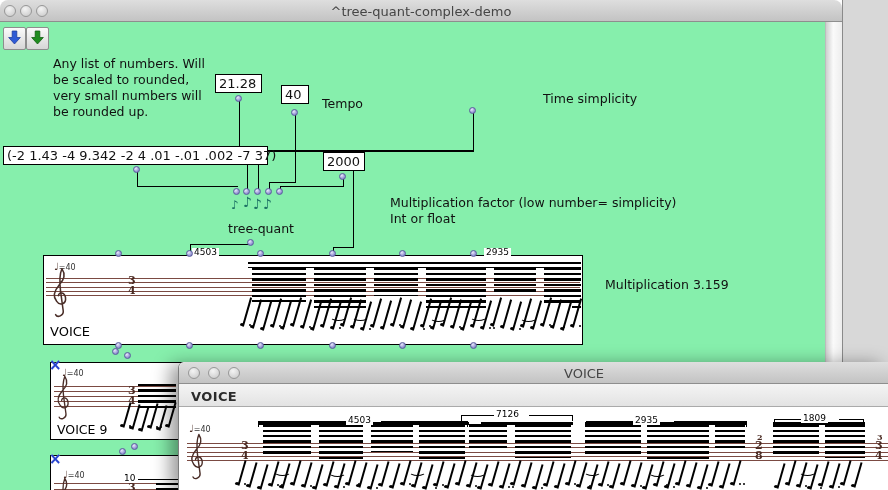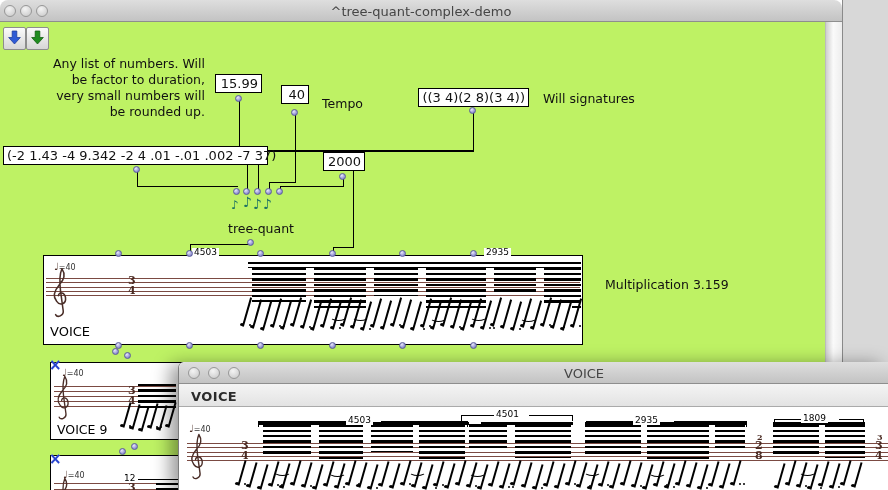--- a/index.html
+++ b/index.html
@@ -10,21 +10,21 @@
   
   .window { position:absolute; background:#fff; }
   .titlebar { position:absolute; left:0; top:0; right:0; height:22px;
     background:linear-gradient(#dedede,#c3c3c3); border-bottom:1px solid #8e8e8e;
     border-radius:8px 8px 0 0; }
   .tl { position:absolute; top:5px; width:12px; height:12px; border-radius:50%;
     background:radial-gradient(circle at 40% 30%,#f4f4f4,#c6c6c6); border:1px solid #979797; }
   .win-title { position:absolute; top:4px; font-size:13px; color:#454545; white-space:nowrap; }
 
   #main-window { left:0; top:0; width:843px; height:490px; border-right:1px solid #8a8a8a; }
-  #main-content { position:absolute; left:0; top:22px; right:0; bottom:0; background:#bef264;text-align:right; }
+  #main-content { position:absolute; left:0; top:22px; right:0; bottom:0; background:#86efac; }
   #scrollbar { position:absolute; right:0; top:22px; width:17px; bottom:0;
     background:linear-gradient(90deg,#cfcfcf,#fafafa 45%,#ededed); border-left:1px solid #bcbcbc; }
 
   #voice-window { left:178px; top:362px; width:710px; height:128px; z-index:30;
     border-left:1px solid #7c7c7c; box-shadow:-8px 2px 18px rgba(0,0,0,.4);
     border-radius:6px 0 0 0; overflow:hidden; }
   #voice-window .titlebar { border-radius:6px 0 0 0; }
   #voice-header { position:absolute; left:0; top:22px; right:0; height:23px;
     background:linear-gradient(#f4f4f4,#e3e3e3); border-bottom:1px solid #aaa; }
   #voice-header-label { position:absolute; left:12px; top:5px; font-size:13px; font-weight:bold;
@@ -112,32 +112,35 @@
           </svg>
       </button>
       <button class="toolbtn" style="left:26px;top:5px">
         <svg width="13" height="15" viewBox="0 0 14 16">
           <path d="M4.5 1 h5 v7 h3.8 L7 15 L.7 8 h3.8 z" fill="#1f8c1f" stroke="#0f5a0f" stroke-width=".8"></path>
           </svg>
       </button>
 
       <div class="lbl" style="left:53px;top:34px;line-height:16px">
         <div>Any list of numbers. Will</div>
-        <div>be factor to duration,</div>
+        <div>be scaled to rounded,</div>
         <div>very small numbers will</div>
         <div>be rounded up.</div>
       </div>
 
-      <div class="vbox" style="left:215px;top:52px;width:47px">15.99</div>
+      <div class="vbox" style="left:215px;top:52px;width:47px">21.28</div>
       <div class="vbox" style="left:281px;top:63px;width:28px">40</div>
       <div class="lbl" style="left:322px;top:74px">Tempo</div>
-      <div class="vbox" style="left:418px;top:66px;width:111px">((3 4)(2 8)(3 4))</div>
-      <div class="lbl" style="left:543px;top:69px">Will signatures</div>
+      <div class="lbl" style="left:543px;top:69px">Time simplicity</div>
       <div class="vbox" style="left:3px;top:124px;width:265px">(-2 1.43 -4 9.342 -2 4 .01 -.01 .002 -7 37)</div>
       <div class="vbox" style="left:323px;top:130px;width:42px">2000</div>
+      <div class="lbl" style="left:390px;top:173px;line-height:16px">
+        <div>Multiplication factor (low number= simplicity)</div>
+        <div>Int or float</div>
+      </div>
       <div class="lbl" style="left:605px;top:255px">Multiplication 3.159</div>
 
       <span class="tq-note" style="left:231px;top:176px;font-size:12px">♪</span>
       <span class="tq-note" style="left:243px;top:172px;font-size:14px">♪</span>
       <span class="tq-note" style="left:253px;top:174px;font-size:14px">♪</span>
       <span class="tq-note" style="left:263px;top:174px;font-size:14px">♪</span>
       <div class="lbl" style="left:228px;top:199px">tree-quant</div>
 
       <div class="scorebox" style="left:43px;top:233px;width:540px;height:90px"></div>
       <div class="tempo" style="left:54px;top:239px;z-index:5"><span class="q">♩</span><span>=40</span></div>
@@ -161,21 +164,21 @@
           <div>4</div>
         </div>
       <div class="voicelbl" style="left:57px;top:400px;z-index:5;font-size:12.5px">VOICE 9</div>
 
       <div class="scorebox" style="left:50px;top:433px;width:533px;height:60px"></div>
       <div class="xmark" style="left:49px;top:428px">×</div>
       <div class="tempo" style="left:63px;top:447px;z-index:5"><span class="q">♩</span><span>=40</span></div>
       <svg class="clef" style="left:52px;top:454px;z-index:5" width="24" height="48" viewBox="0 0 24 60">
         <path d="M13 3 C17 9 16 15 10 21 C4 28 3 34 7 39 C11 45 18 42 17 35 C16 29 10 28 9 33 M13 3 C10 10 10.5 20 11.5 28 L14.5 50 C15 55 8 58 6 54"></path>
         </svg>
-      <div class="tuplet" style="left:122px;top:452px;z-index:5">12</div>
+      <div class="tuplet" style="left:122px;top:452px;z-index:5">10</div>
       <div class="sig" style="left:128px;top:461px;z-index:5">
         <div>3</div>
         </div>
 
       <div class="layer" id="m-notation">
           <div class="staffline" style="left: 46px; top: 256px; width: 534px;"></div>
           <div class="staffline" style="left: 46px; top: 260.3px; width: 534px;"></div>
           <div class="staffline" style="left: 46px; top: 264.6px; width: 534px;"></div>
           <div class="staffline" style="left: 46px; top: 268.9px; width: 534px;"></div>
           <div class="staffline" style="left: 46px; top: 273.2px; width: 534px;"></div>
@@ -523,21 +526,21 @@
         <div class="seg" style="left: 393px; top: 53px; width: 1px; height: 6px;"></div>
         <div class="seg" style="left: 407px; top: 59px; width: 50px; height: 1px;"></div>
         <div class="seg" style="left: 495px; top: 59px; width: 73px; height: 1px;"></div>
         <div class="seg" style="left: 407px; top: 59px; width: 1px; height: 6px;"></div>
         <div class="seg" style="left: 567px; top: 59px; width: 1px; height: 6px;"></div>
         <div class="seg" style="left: 595px; top: 57px; width: 30px; height: 1px;"></div>
         <div class="seg" style="left: 660px; top: 57px; width: 25px; height: 1px;"></div>
         <div class="seg" style="left: 595px; top: 57px; width: 1px; height: 6px;"></div>
         <div class="seg" style="left: 684px; top: 57px; width: 1px; height: 6px;"></div>
         <div class="tuplet" style="left: 167px; top: 54px;">4503</div>
-        <div class="tuplet" style="left: 315px; top: 48px;">4501</div>
+        <div class="tuplet" style="left: 315px; top: 48px;">7126</div>
         <div class="tuplet" style="left: 454px; top: 54px;">2935</div>
         <div class="tuplet" style="left: 622px; top: 52px;">1809</div>
       </div>
     <div class="tempo" style="left:10px;top:61px;z-index:5"><span class="q">♩</span><span>=40</span></div>
     <svg class="clef" style="left:6px;top:70px;z-index:5" width="26" height="50" viewBox="0 0 24 60">
       <path d="M13 3 C17 9 16 15 10 21 C4 28 3 34 7 39 C11 45 18 42 17 35 C16 29 10 28 9 33 M13 3 C10 10 10.5 20 11.5 28 L14.5 50 C15 55 8 58 6 54"></path>
       </svg>
     <div class="sig" style="left:62px;top:79px;z-index:5">
       <div>3</div>
         <div>4</div>

